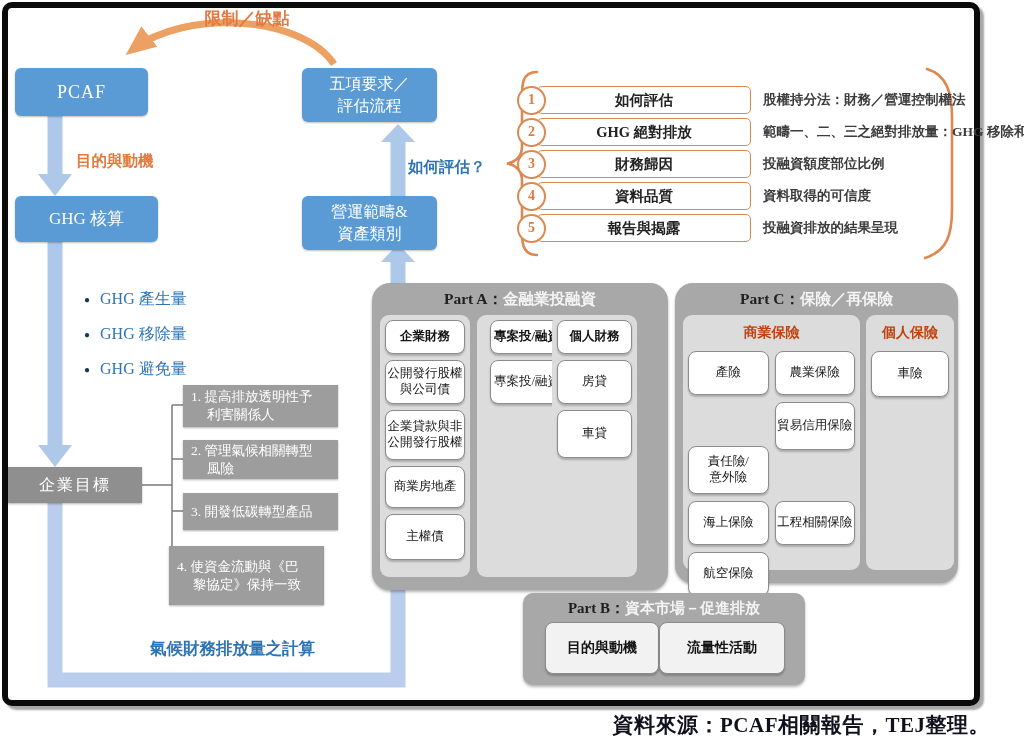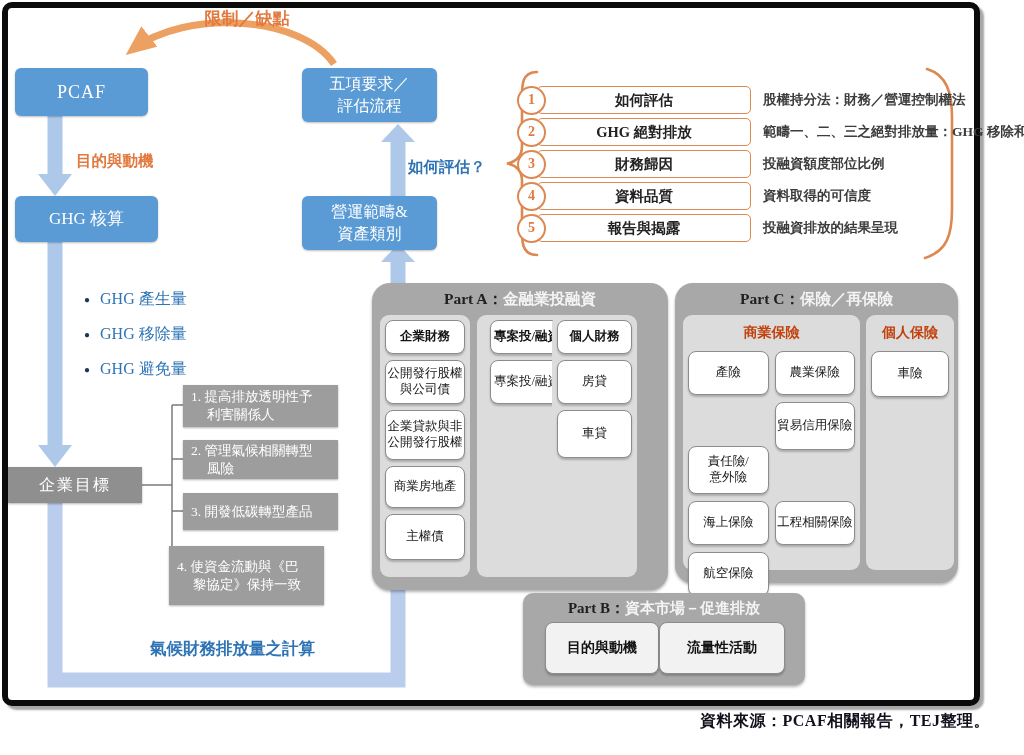--- a/index.html
+++ b/index.html
@@ -36,21 +36,21 @@
   .panel-title .pfx{color:#1f1f1f;}
   .panel-title .ttl{color:#F4F4F4;}
   .pcol{position:absolute;background:#DCDCDC;border-radius:9px;padding:5px;box-sizing:border-box;
         display:flex;flex-direction:column;gap:6px;}
   .wbox{background:#fff;border:1.5px solid #8C8C8C;border-radius:8px;display:flex;align-items:center;
         justify-content:center;text-align:center;font-size:12.5px;color:#141414;white-space:pre-line;
         line-height:1.25;box-shadow:0 2px 2px rgba(0,0,0,.22);flex:0 0 auto;}
   .colhdr{font-weight:600;}
   .subhdr{text-align:center;font-size:14px;color:#c2410c;font-weight:600;height:26px;line-height:26px;}
   .cgrid{display:grid;grid-template-columns:1fr 1fr;gap:7px 6px;}
-  .source{font-size:16px;font-weight:bold;color:#11111d;letter-spacing:.5px;text-align:right;}
+  .source{font-size:21px;font-weight:bold;color:#11111d;letter-spacing:.5px;text-align:right;}
 </style>
 </head>
 <body>
 
 <div class="abs frame"></div>
 
 <svg class="abs connectors" viewBox="0 0 1024 755">
   <defs>
     <marker id="ah" markerUnits="userSpaceOnUse" markerWidth="30" markerHeight="26" refX="22" refY="13" orient="auto">
       <path d="M0,0 L30,13 L0,26 Z" fill="#ECA061"></path>

